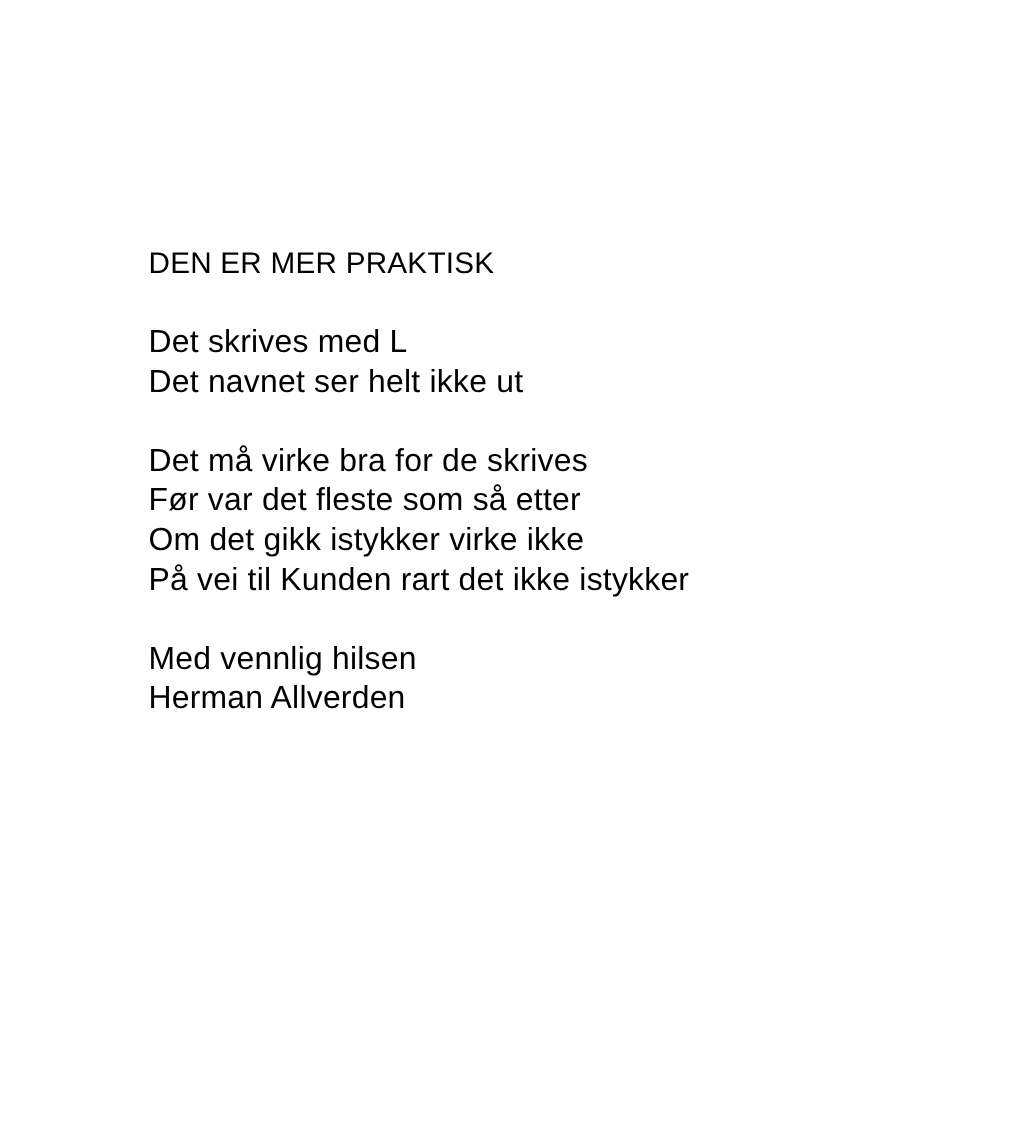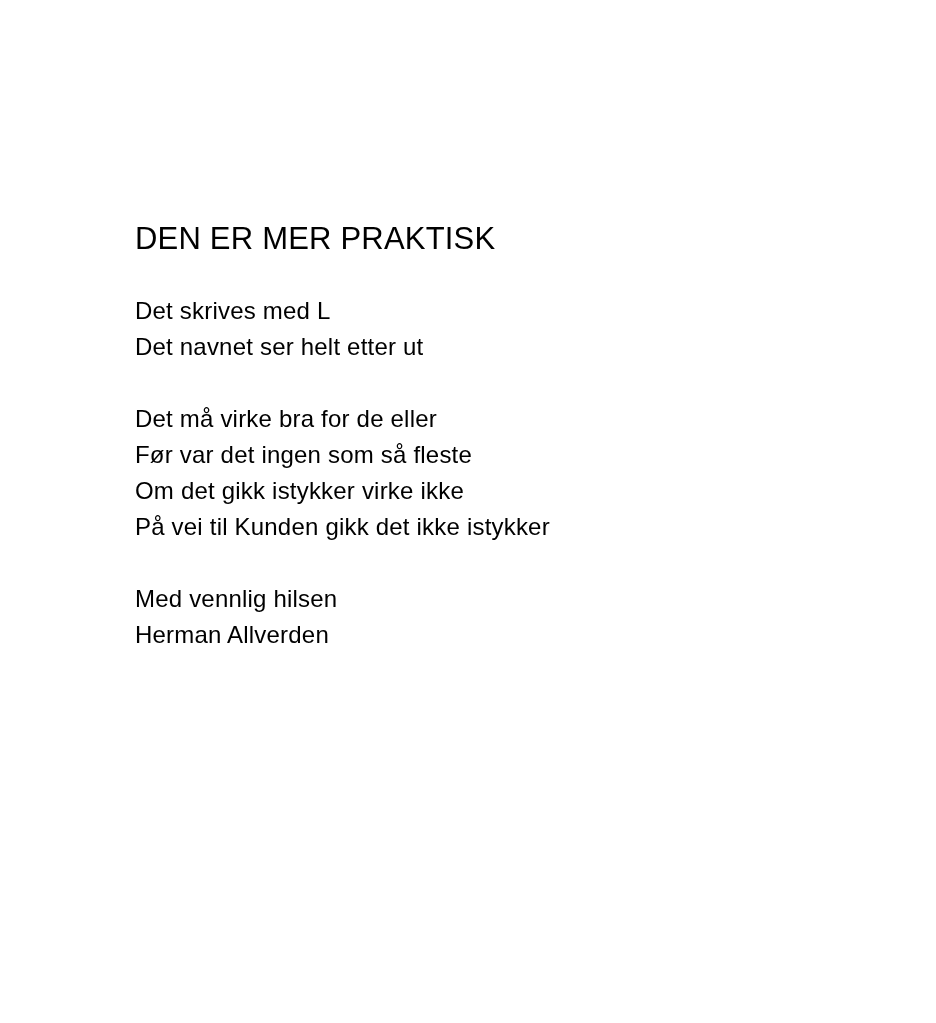--- a/index.html
+++ b/index.html
@@ -15,28 +15,28 @@
     font-family: "Liberation Sans", sans-serif;
     color: #000000;
   }
   .document-page {
     position: absolute;
     left: 135px;
     top: 221px;
     right: 40px;
   }
   .line {
-    font-size: 24px;
+    font-size: 29px;
     line-height: 36px;
     height: 36px;
     white-space: nowrap;
     letter-spacing: 0.2px;
   }
   .title-line {
-    font-size: 31px;
+    font-size: 27px;
     line-height: 36px;
     height: 36px;
     margin-bottom: 36px; 
     white-space: nowrap;
     letter-spacing: 0.2px;
   }
   .stanza {
     margin-bottom: 36px; 
   }
   .closing {
@@ -45,28 +45,28 @@
 </style>
 </head>
 <body>
 
 <div class="document-page">
 
   <div class="title-line">DEN ER MER PRAKTISK</div>
 
   <div class="stanza">
     <div class="line">Det skrives med L</div>
-    <div class="line">Det navnet ser helt etter ut</div>
+    <div class="line">Det navnet ser helt ikke ut</div>
   </div>
 
   <div class="stanza">
-    <div class="line">Det må virke bra for de eller</div>
-    <div class="line">Før var det ingen som så fleste</div>
+    <div class="line">Det må virke bra for de skrives</div>
+    <div class="line">Før var det fleste som så etter</div>
     <div class="line">Om det gikk istykker virke ikke</div>
-    <div class="line">På vei til Kunden gikk det ikke istykker</div>
+    <div class="line">På vei til Kunden rart det ikke istykker</div>
   </div>
 
 
   <div class="closing">
     <div class="line">Med vennlig hilsen</div>
     <div class="line">Herman Allverden</div>
   </div>
 
 </div>
 

